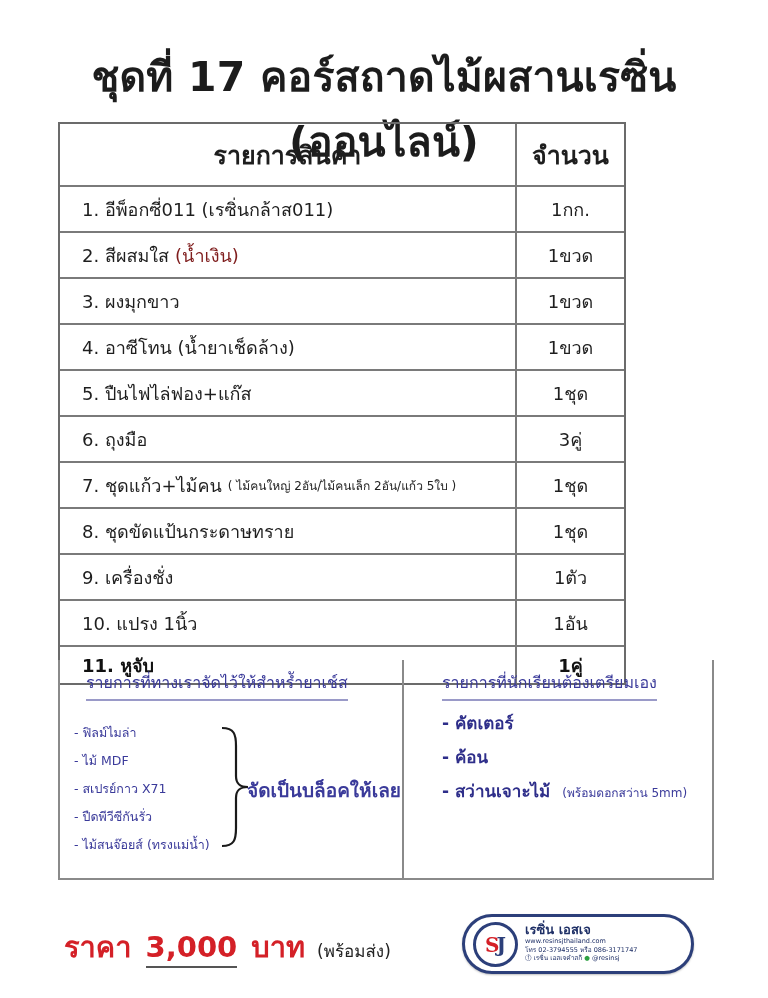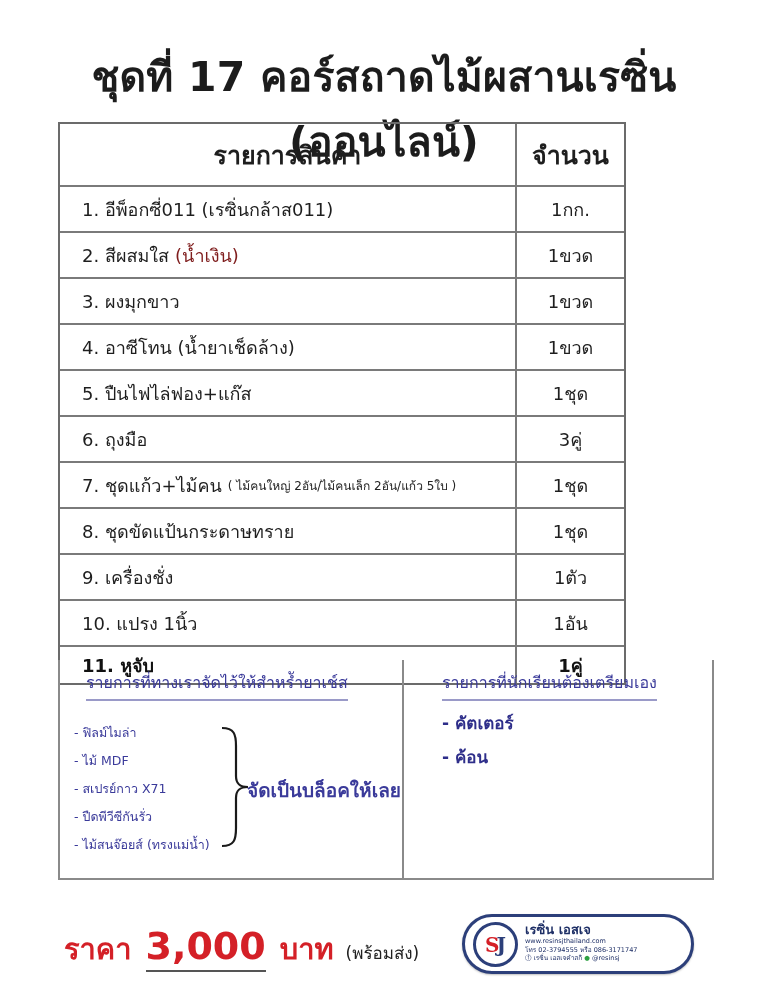--- a/index.html
+++ b/index.html
@@ -55,21 +55,21 @@
       position: absolute; left: 187px; top: 115px; font-size: 19px; color: #3a3a9a; white-space: nowrap; font-weight: bold;
     }
     .own-list { position: absolute; left: 38px; top: 48px; }
     .own-list .li { font-size: 17px; color: #2e2e8a; height: 34px; line-height: 30px; white-space: nowrap; font-weight: bold; }
     .own-list .li .sm { font-size: 12px; font-weight: normal; color: #3a3a9a; margin-left: 6px; }
 
     .price {
       position: absolute; left: 64px; top: 924px; display: flex; align-items: baseline; white-space: nowrap;
     }
     .price .lbl { font-size: 29px; font-weight: bold; color: #d42027; }
-    .price .amt { font-size: 38px; font-weight: bold; color: #d42027; margin: 0 14px; border-bottom: 2px solid #555; padding-bottom: 2px; }
+    .price .amt { font-size: 29px; font-weight: bold; color: #d42027; margin: 0 14px; border-bottom: 2px solid #555; padding-bottom: 2px; }
     .price .unit { font-size: 29px; font-weight: bold; color: #d42027; }
     .price .ship { font-size: 17px; color: #222; margin-left: 12px; }
 
     .logo-pill {
       position: absolute; left: 462px; top: 914px; width: 232px; height: 60px;
       border: 3px solid #2c3f7a; border-radius: 30px; background: #fff;
       box-shadow: 0 1px 2px rgba(0,0,0,0.25);
     }
     .logo-circle {
       position: absolute; left: 8px; top: 5px; width: 45px; height: 45px; border-radius: 50%;
@@ -161,20 +161,24 @@
   </div>
   <div class="box-right">
     <div class="box-heading">รายการที่นักเรียนต้องเตรียมเอง</div>
     <div class="own-list">
       <div class="li">
         <span>- คัตเตอร์</span>
       </div>
       <div class="li">
         <span>- ค้อน</span>
       </div>
+      <div class="li">
+        <span>- สว่านเจาะไม้</span>
+        <span class="sm">(พร้อมดอกสว่าน 5mm)</span>
+      </div>
     </div>
   </div>
 </div>
 
 <div class="price">
   <span class="lbl">ราคา</span>
   <span class="amt">3,000</span>
   <span class="unit">บาท</span>
   <span class="ship">(พร้อมส่ง)</span>
 </div>

